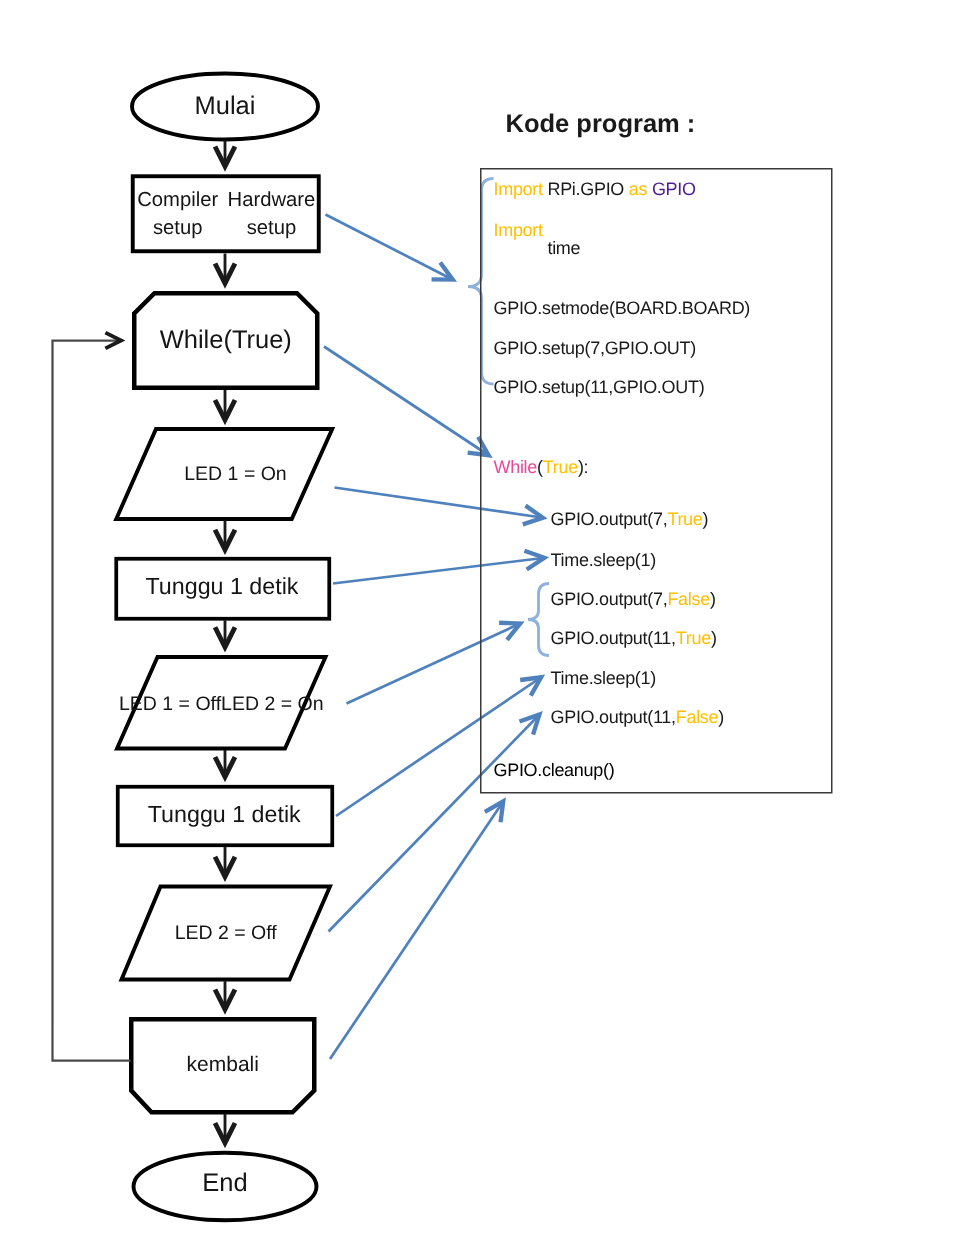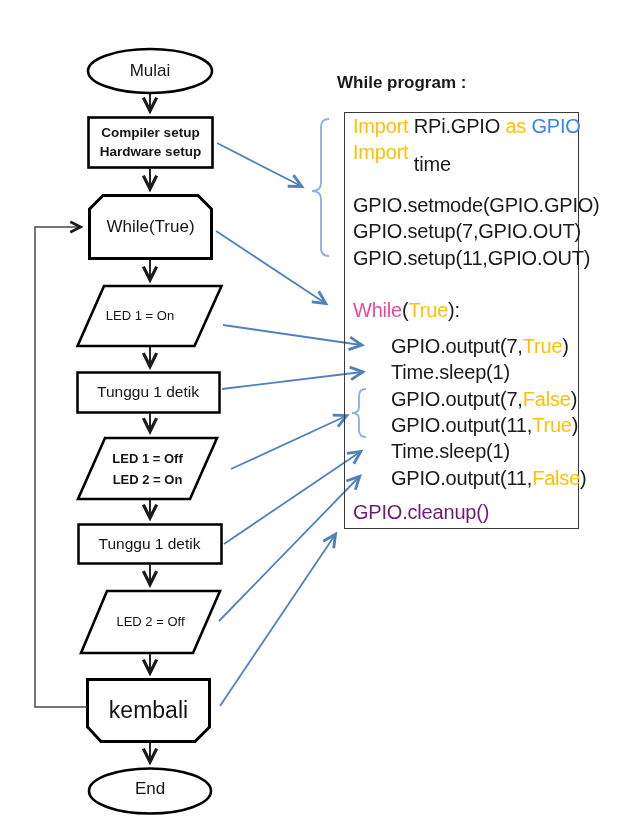--- a/index.html
+++ b/index.html
@@ -5,41 +5,41 @@
   html,body{margin:0;padding:0;background:#ffffff;}
   .canvas{
     position:relative;width:638px;height:826px;background:#ffffff;overflow:hidden;
     font-family:"Liberation Sans","DejaVu Sans",sans-serif;color:#111;border-radius:24px;
   }
   svg.layer{position:absolute;left:0;top:0;width:638px;height:826px;}
   .lbl{
     position:absolute;display:flex;align-items:center;justify-content:center;
     text-align:center;color:#151515;line-height:1.25;
   }
-  .lbl.col{flex-direction:column;font-weight:bold;}
+  .lbl.col{flex-direction:row;}
   
   #lbl-start   {left:88px; top:49px;  width:124px;height:44px;font-size:17px;}
   #lbl-setup   {left:88px; top:117px; width:125px;height:51px;font-size:13.5px;line-height:18.5px;}
   #lbl-loop    {left:90px; top:196px; width:121px;height:62px;font-size:17px;}
-  #lbl-led1on  {left:68px; top:286px; width:144px;height:60px;font-size:13px;}
+  #lbl-led1on  {left:85px; top:286px; width:144px;height:60px;font-size:13px;}
   #lbl-wait1   {left:77px; top:372px; width:142px;height:40px;font-size:15.5px;}
   #lbl-led1off {left:78px; top:438px; width:139px;height:61px;font-size:13px;line-height:21px;}
   #lbl-wait2   {left:78px; top:524px; width:143px;height:40px;font-size:15.5px;}
   #lbl-led2off {left:81px; top:591px; width:139px;height:62px;font-size:13px;}
-  #lbl-return  {left:87px; top:679px; width:123px;height:62px;font-size:23px;}
+  #lbl-return  {left:87px; top:679px; width:123px;height:62px;font-size:14px;}
   #lbl-end     {left:88px; top:769px; width:124px;height:40px;font-size:17px;text-align:center;}
   
   .code-heading{
     position:absolute;left:337px;top:73px;width:220px;height:24px;
     font-size:17px;font-weight:bold;color:#1a1a1a;
   }
   .code-box{
-    position:absolute;left:344px;top:112px;width:233px;height:415px;
+    position:absolute;left:320px;top:112px;width:233px;height:415px;
     border:1.4px solid #3a3a3a;background:transparent;
-    font-size:20px;letter-spacing:-0.2px;
+    font-size:12px;letter-spacing:-0.2px;
   }
   .code-line{
     height:26.4px;display:flex;align-items:center;
     padding-left:8px;white-space:pre;
   }
   .code-line.indent{padding-left:46px;}
   .code-line:nth-child(9){margin-top:9px;}
   .code-line:nth-child(15){margin-top:8px;}
 </style>
 </head>
@@ -103,32 +103,32 @@
   <div class="lbl" id="lbl-wait1">Tunggu 1 detik</div>
   <div class="lbl col" id="lbl-led1off">
     <span>LED 1 = Off</span>
     <span>LED 2 = On</span>
   </div>
   <div class="lbl" id="lbl-wait2">Tunggu 1 detik</div>
   <div class="lbl" id="lbl-led2off">LED 2 = Off</div>
   <div class="lbl" id="lbl-return">kembali</div>
   <div class="lbl" id="lbl-end">End</div>
 
-  <div class="code-heading">While program :</div>
+  <div class="code-heading">Kode program :</div>
   <div class="code-box" id="code-lines">
-      <div class="code-line"><span style="color: rgb(255, 192, 0);">Import </span><span style="color: rgb(26, 26, 26);">RPi.GPIO </span><span style="color: rgb(255, 192, 0);">as</span><span style="color: #3b82f6;"> GPIO</span></div>
+      <div class="code-line"><span style="color: rgb(255, 192, 0);">Import </span><span style="color: rgb(26, 26, 26);">RPi.GPIO </span><span style="color: rgb(255, 192, 0);">as</span><span style="color: #4c1d95;"> GPIO</span></div>
       <div class="code-line"><span style="color: rgb(255, 192, 0);">Import </span><span style="color: rgb(26, 26, 26); margin-top: 24px;">time</span></div>
       <div class="code-line"></div>
-      <div class="code-line"><span style="color: rgb(26, 26, 26);">GPIO.setmode(GPIO.GPIO)</span></div>
+      <div class="code-line"><span style="color: rgb(26, 26, 26);">GPIO.setmode(BOARD.BOARD)</span></div>
       <div class="code-line"><span style="color: rgb(26, 26, 26);">GPIO.setup(7,GPIO.OUT)</span></div>
       <div class="code-line"><span style="color: rgb(26, 26, 26);">GPIO.setup(11,GPIO.OUT)</span></div>
       <div class="code-line"></div>
       <div class="code-line"><span style="color: #ec4899;">While</span><span style="color: rgb(26, 26, 26);">(</span><span style="color: rgb(255, 192, 0);">True</span><span style="color: rgb(26, 26, 26);">):</span></div>
       <div class="code-line indent"><span style="color: rgb(26, 26, 26);">GPIO.output(7,</span><span style="color: rgb(255, 192, 0);">True</span><span style="color: rgb(26, 26, 26);">)</span></div>
       <div class="code-line indent"><span style="color: rgb(26, 26, 26);">Time.sleep(1)</span></div>
       <div class="code-line indent"><span style="color: rgb(26, 26, 26);">GPIO.output(7,</span><span style="color: rgb(255, 192, 0);">False</span><span style="color: rgb(26, 26, 26);">)</span></div>
       <div class="code-line indent"><span style="color: rgb(26, 26, 26);">GPIO.output(11,</span><span style="color: rgb(255, 192, 0);">True</span><span style="color: rgb(26, 26, 26);">)</span></div>
       <div class="code-line indent"><span style="color: rgb(26, 26, 26);">Time.sleep(1)</span></div>
       <div class="code-line indent"><span style="color: rgb(26, 26, 26);">GPIO.output(11,</span><span style="color: rgb(255, 192, 0);">False</span><span style="color: rgb(26, 26, 26);">)</span></div>
-      <div class="code-line"><span style="color: #701a75;">GPIO.cleanup()</span></div>
+      <div class="code-line"><span style="color: #000000;">GPIO.cleanup()</span></div>
     </div>
 
 </div>
 
 </body></html>

